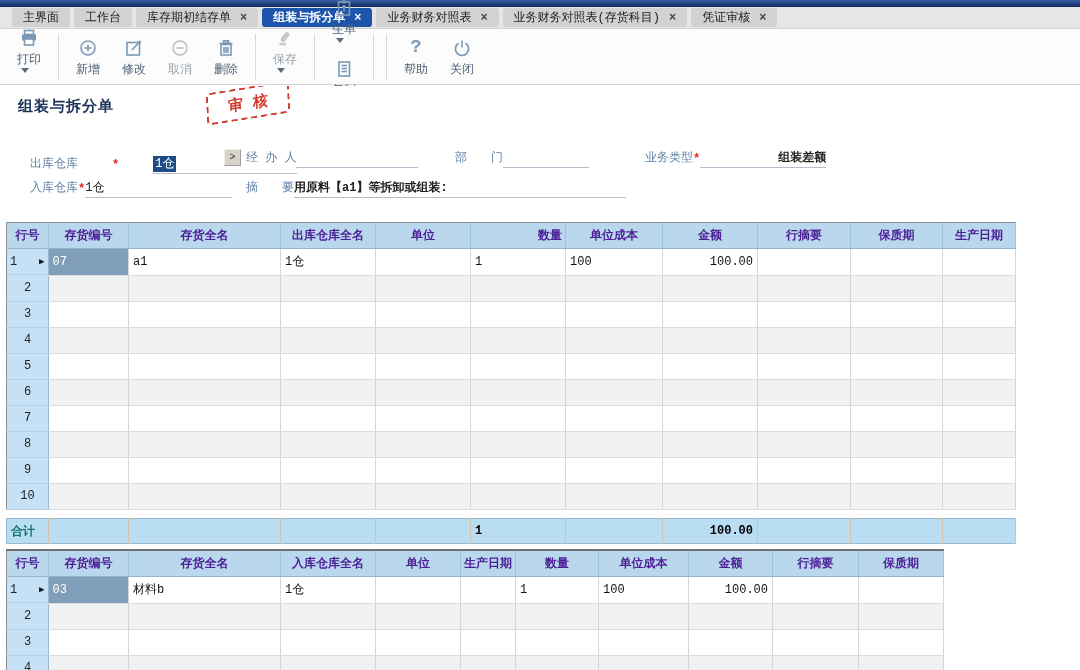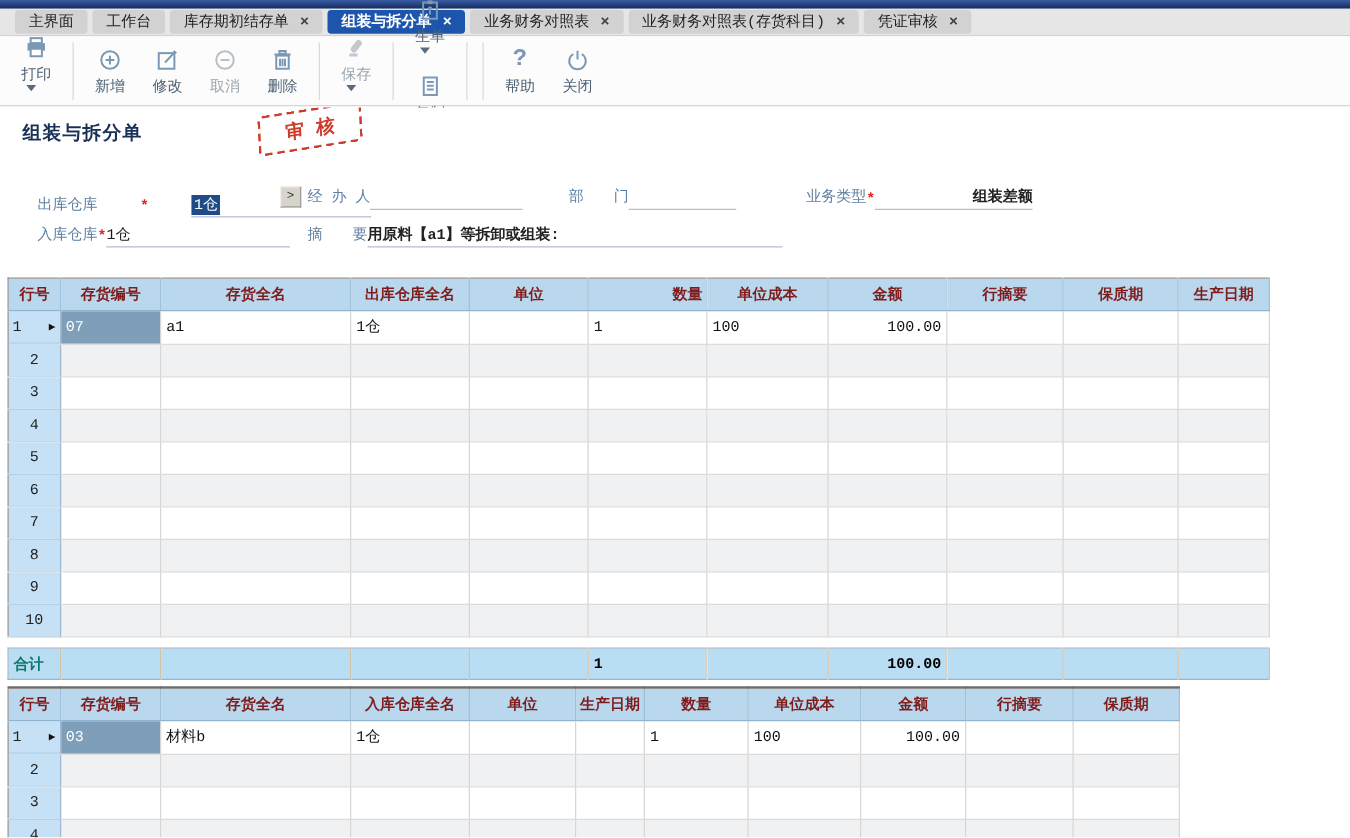--- a/index.html
+++ b/index.html
@@ -40,21 +40,21 @@
   .freq{color:#e0241b;font-weight:bold;padding-bottom:2px;}
   .fline{border-bottom:1px solid #b3bfcc;height:18px;color:#1a1a1a;white-space:nowrap;overflow:hidden;}
   .fval-sel{background:#1f4b87;color:#fff;padding:1px 2px;font-size:12px;}
   .fval{color:#1a1a1a;}
   .fval.bold{font-weight:bold;color:#222;}
   .browse-btn{position:absolute;left:224px;top:63px;width:17px;height:17px;background:#d8d4cc;border:1px outset #f2f0ec;font-size:10px;color:#333;display:flex;align-items:center;justify-content:center;box-sizing:border-box;}
 
   
   table{border-collapse:collapse;table-layout:fixed;font-size:12px;}
   .grid{position:absolute;left:6px;background:#fff;border:1px solid #8a9099;}
-  .grid th{background:#b9d8ee;color:#7f1d1d;font-weight:bold;height:25px;border-right:1px solid #9fc0da;border-bottom:1px solid #8fb4d2;padding:0 3px;overflow:hidden;white-space:nowrap;}
+  .grid th{background:#b9d8ee;color:#4c1d95;font-weight:bold;height:25px;border-right:1px solid #9fc0da;border-bottom:1px solid #8fb4d2;padding:0 3px;overflow:hidden;white-space:nowrap;}
   .grid td{height:25px;border-right:1px solid #d6d6d6;border-bottom:1px solid #dcdcdc;padding:0 4px;overflow:hidden;white-space:nowrap;color:#111;}
   .grid td.rn{background:#c6e1f5;border-right:1px solid #9db8cf;border-bottom:1px solid #b2cfe6;text-align:center;color:#222;padding:0 3px;}
   .grid td.rn.withmk{display:flex;align-items:center;justify-content:space-between;border-bottom:1px solid #b2cfe6;height:25px;box-sizing:content-box;}
   .mk{font-size:9px;color:#111;}
   .grid tr.even td.c{background:#f0f1f3;}
   .grid td.sel{background:#7e9eba;color:#fff;}
   .num-r{text-align:right;}
   .grid2{border-top:2px solid #6e6e6e;}
 
   

